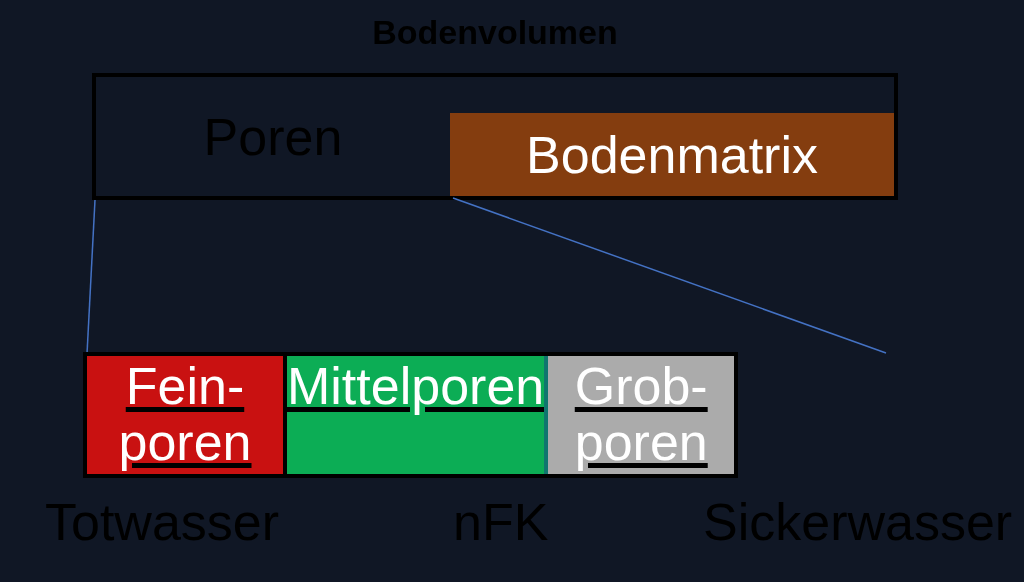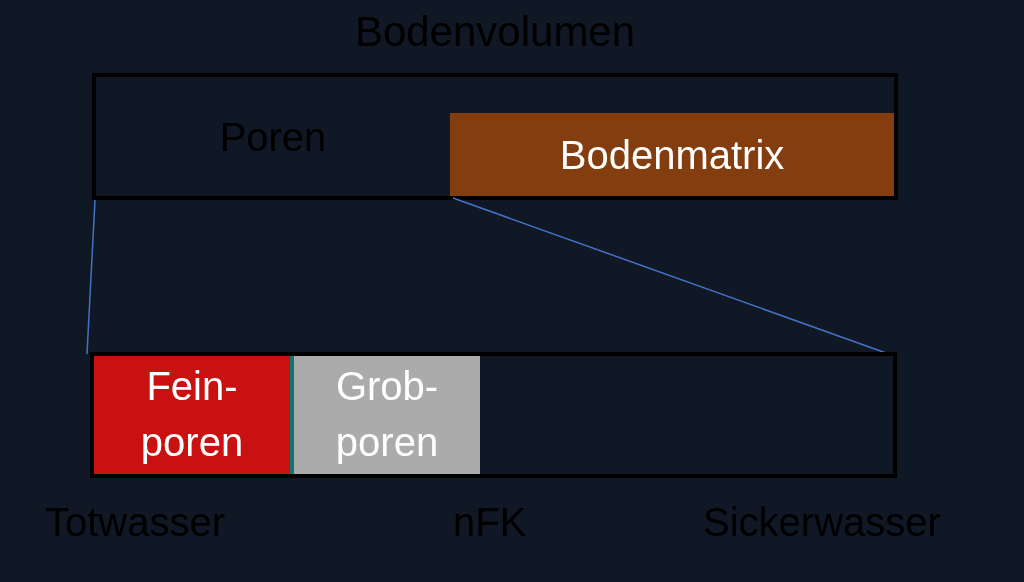--- a/index.html
+++ b/index.html
@@ -2,48 +2,48 @@
 <html><head>
 <meta charset="utf-8">
 <style>
   html,body{margin:0;padding:0;background:#101725;}
   .canvas{
     position:relative;width:1024px;height:582px;overflow:hidden;
     background:#101725;
     font-family:"Liberation Sans", sans-serif;
   }
   .title{
-    position:absolute;font-weight:normal;color:#000;
-    font-size:42px;line-height:48px;text-align:center;white-space:nowrap;
+    position:absolute;font-weight:bold;color:#000;
+    font-size:34px;line-height:48px;text-align:center;white-space:nowrap;
   }
   .title1{left:92px;top:8px;width:806px;}
   .title2{left:83px;top:286px;width:758px;}
   .bar{
     position:absolute;display:flex;box-sizing:border-box;
     border:4px solid #000;
   }
   .bar-top{left:92px;top:73px;width:806px;height:127px;}
-  .bar-bottom{left:90px;top:352px;width:807px;height:126px;}
+  .bar-bottom{left:83px;top:352px;width:655px;height:126px;text-decoration:underline;}
   .seg{display:flex;justify-content:center;box-sizing:border-box;}
   .bar-top .seg{align-items:center;}
   .bar-bottom .seg{align-items:flex-start;padding-top:2px;}
   .seg-poren{flex:0 0 354px;}
   .seg-bodenmatrix{flex:1;}
   .seg-fein{flex:0 0 196px;}
   .seg-mittel{flex:1;border-left:4px solid #000;}
   .seg-grob{flex:0 0 190px;border-left:4px solid #0f766e;}
   .seg-label{
-    font-size:40px;line-height:56px;text-align:center;white-space:pre-line;
+    font-size:52px;line-height:56px;text-align:center;white-space:pre-line;
   }
   .dark{color:#000;}
   .light{color:#fff;}
   .connectors{position:absolute;left:0;top:0;pointer-events:none;}
   .connectors line{stroke:#4472C4;stroke-width:1.5;fill:none;}
   .annot{
-    position:absolute;font-size:40px;line-height:48px;color:#000;white-space:nowrap;
+    position:absolute;font-size:52px;line-height:48px;color:#000;white-space:nowrap;
   }
   .annot-totwasser{left:45px;top:498px;}
   .annot-nfk{left:453px;top:498px;}
   .annot-sickerwasser{left:703px;top:498px;}
 </style>
 </head>
 <body>
 
 <div class="canvas">
 
@@ -62,20 +62,23 @@
     <line x1="95" y1="200" x2="87" y2="354"></line>
     <line x1="453" y1="198" x2="886" y2="353"></line>
   </svg>
 
 
   <div class="bar bar-bottom">
     <div class="seg seg-fein" style="background-color: rgb(201, 17, 17);">
       <span class="seg-label light">Fein-
 poren</span>
     </div>
+    <div class="seg seg-mittel" style="background-color: rgb(12, 173, 85);">
+      <span class="seg-label light">Mittelporen</span>
+    </div>
     <div class="seg seg-grob" style="background-color: rgb(171, 171, 171);">
       <span class="seg-label light">Grob-
 poren</span>
     </div>
   </div>
 
   <div class="annot annot-totwasser">Totwasser</div>
   <div class="annot annot-sickerwasser">Sickerwasser</div>
   <div class="annot annot-nfk">nFK</div>
 

